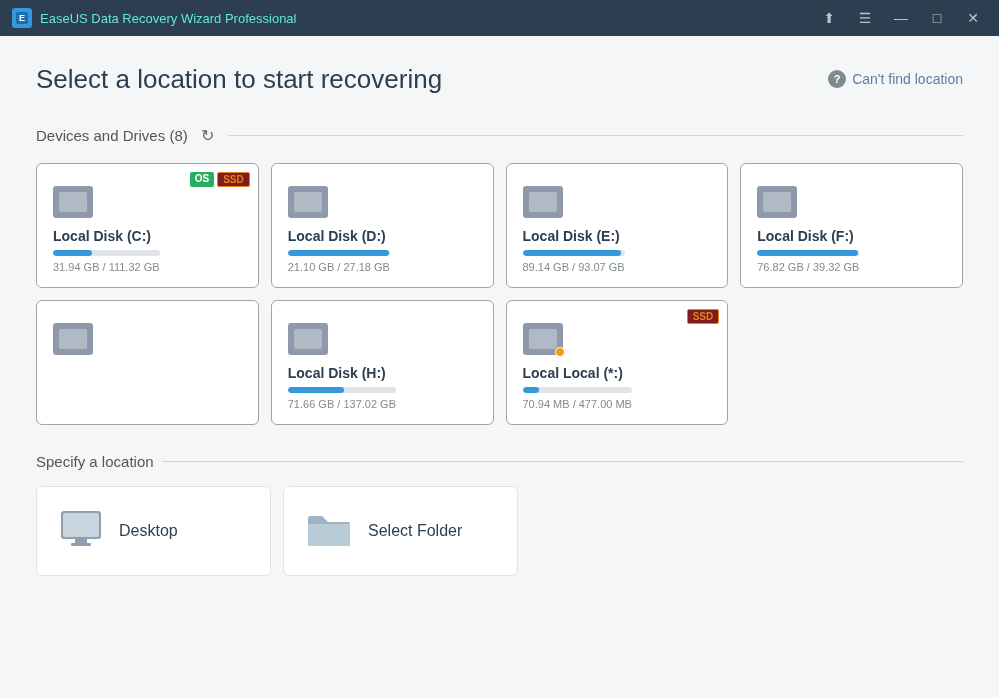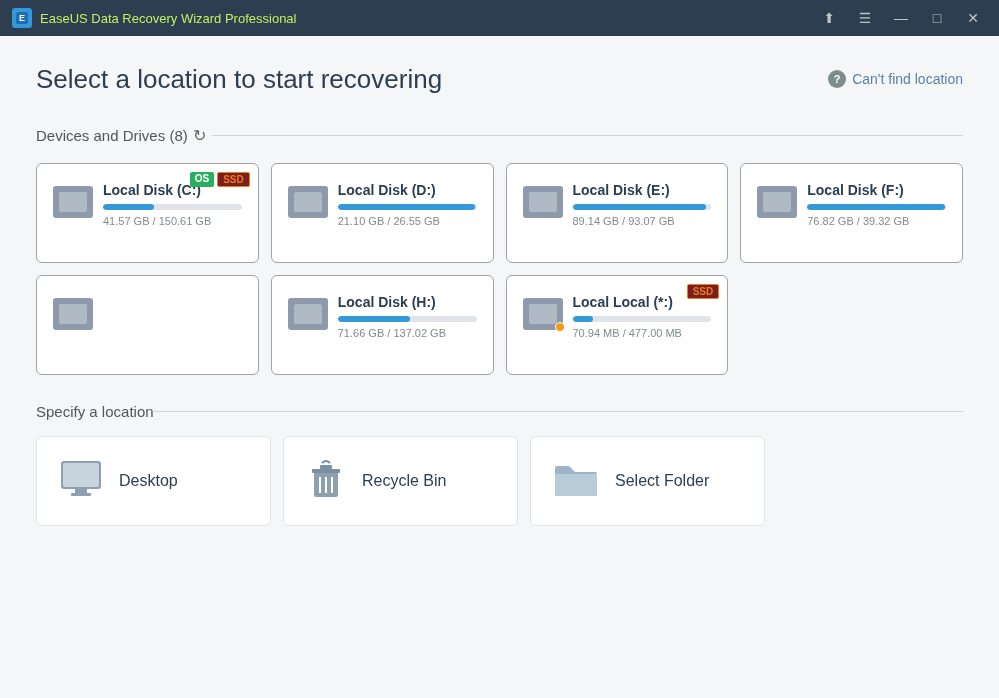--- a/index.html
+++ b/index.html
@@ -34,21 +34,21 @@
       background: #3498db;
       border-radius: 3px;
       display: flex;
       align-items: center;
       justify-content: center;
       font-size: 10px;
       color: white;
       font-weight: bold;
     }
     .titlebar-title {
-      color: #bef264;
+      color: #5eead4;
       font-size: 13px;
     }
     .titlebar-controls {
       display: flex;
       gap: 8px;
     }
     .titlebar-btn {
       width: 28px;
       height: 20px;
       display: flex;
@@ -100,21 +100,21 @@
       display: flex;
       align-items: center;
       justify-content: center;
       font-weight: bold;
     }
 
     
     .section-header {
       display: flex;
       align-items: center;
-      gap: 0;
+      gap: 8px;
       margin-bottom: 16px;
     }
     .section-title {
       font-size: 15px;
       color: #555;
       font-weight: 400;
     }
     .section-divider {
       flex: 1;
       height: 1px;
@@ -170,20 +170,21 @@
       padding: 1px 5px;
       border-radius: 2px;
       font-weight: bold;
       border: 1px solid #e67e22;
     }
     .drive-content {
       display: flex;
       align-items: flex-start;
       gap: 10px;
       margin-top: 4px;
+      flex-direction: column;
     }
     .drive-icon {
       flex-shrink: 0;
       margin-top: 4px;
     }
     .hdd-icon {
       width: 40px;
       height: 32px;
       background: #8e9aab;
       border-radius: 3px;
@@ -328,36 +329,36 @@
         </div>
     <div class="drive-content">
       <div class="drive-icon">
             <div class="hdd-icon"></div>
           </div>
       <div class="drive-info">
         <div class="drive-name">Local Disk (C:)</div>
         <div class="progress-bar">
           <div class="progress-fill" style="width:37%"></div>
         </div>
-        <div class="drive-size">41.57 GB / 150.61 GB</div>
+        <div class="drive-size">31.94 GB / 111.32 GB</div>
       </div>
     </div>
   </div>
       <div class="drive-card">
 
     <div class="drive-content">
       <div class="drive-icon">
             <div class="hdd-icon"></div>
           </div>
       <div class="drive-info">
         <div class="drive-name">Local Disk (D:)</div>
         <div class="progress-bar">
           <div class="progress-fill" style="width:99%"></div>
         </div>
-        <div class="drive-size">21.10 GB / 26.55 GB</div>
+        <div class="drive-size">21.10 GB / 27.18 GB</div>
       </div>
     </div>
   </div>
       <div class="drive-card">
 
     <div class="drive-content">
       <div class="drive-icon">
             <div class="hdd-icon"></div>
           </div>
       <div class="drive-info">
@@ -437,32 +438,20 @@
   <div class="location-card">
     <div class="location-icon"><svg width="48" height="40" viewBox="0 0 48 40" fill="none" xmlns="http://www.w3.org/2000/svg">
       <rect x="4" y="2" width="40" height="28" rx="3" fill="#8e9fb0"></rect>
       <rect x="6" y="4" width="36" height="24" rx="2" fill="#c8d4de"></rect>
       <rect x="18" y="30" width="12" height="4" fill="#8e9fb0"></rect>
       <rect x="14" y="34" width="20" height="3" rx="1" fill="#8e9fb0"></rect>
     </svg></div>
     <span class="location-name">Desktop</span>
   </div>
       <div class="location-card">
-    <div class="location-icon"><svg width="44" height="44" viewBox="0 0 44 44" fill="none" xmlns="http://www.w3.org/2000/svg">
-      <rect x="10" y="14" width="24" height="26" rx="2" fill="#8e9fb0"></rect>
-      <rect x="8" y="12" width="28" height="4" rx="1" fill="#7a8fa0"></rect>
-      <rect x="16" y="8" width="12" height="4" rx="1" fill="#7a8fa0"></rect>
-      <line x1="16" y1="20" x2="16" y2="36" stroke="white" stroke-width="2"></line>
-      <line x1="22" y1="20" x2="22" y2="36" stroke="white" stroke-width="2"></line>
-      <line x1="28" y1="20" x2="28" y2="36" stroke="white" stroke-width="2"></line>
-      <path d="M18 6 Q22 2 26 6" stroke="#7a8fa0" stroke-width="2" fill="none"></path>
-    </svg></div>
-    <span class="location-name">Recycle Bin</span>
-  </div>
-      <div class="location-card">
     <div class="location-icon"><svg width="50" height="42" viewBox="0 0 50 42" fill="none" xmlns="http://www.w3.org/2000/svg">
       <path d="M4 12 L4 36 Q4 38 6 38 L44 38 Q46 38 46 36 L46 16 Q46 14 44 14 L24 14 L20 10 Q19 8 17 8 L6 8 Q4 8 4 10 Z" fill="#a0b4c8"></path>
       <path d="M4 16 L46 16 L46 36 Q46 38 44 38 L6 38 Q4 38 4 36 Z" fill="#b8ccd8"></path>
     </svg></div>
     <span class="location-name">Select Folder</span>
   </div>
     </div>
 
 </div>
 

